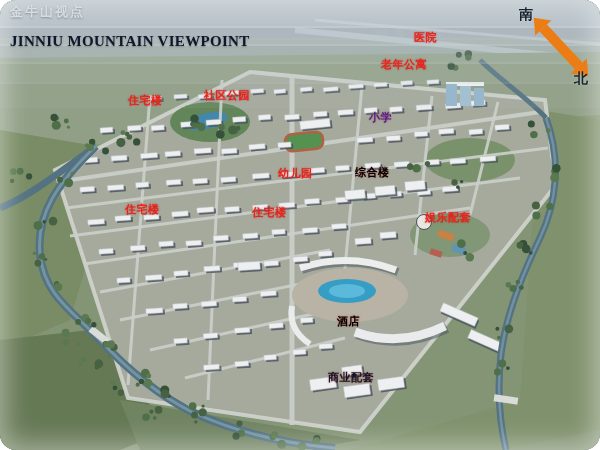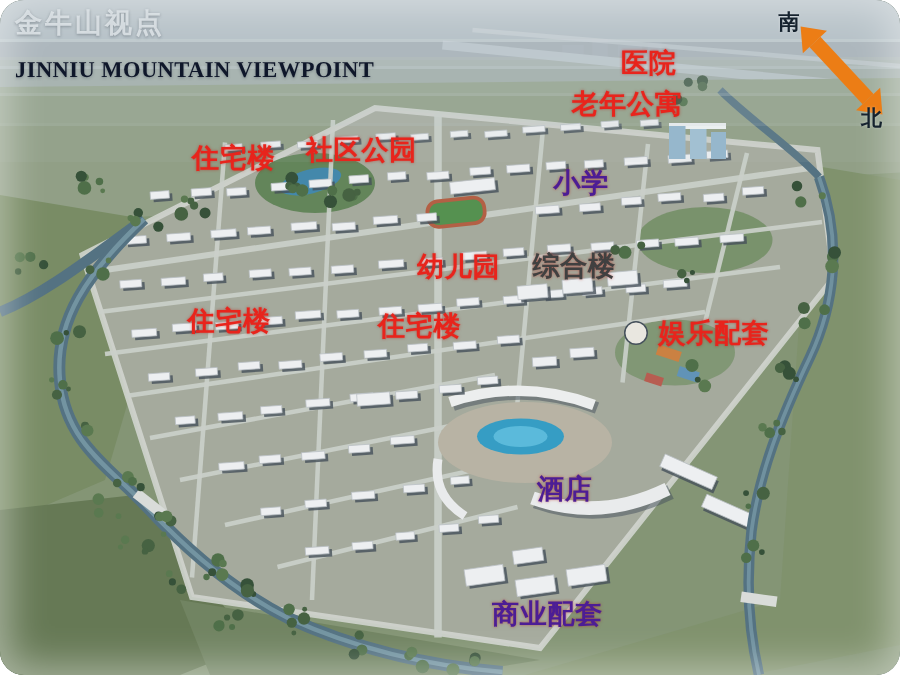--- a/index.html
+++ b/index.html
@@ -2,26 +2,26 @@
 <html><head>
 <meta charset="utf-8">
 <style>
   html,body{margin:0;padding:0;background:#ffffff;}
   body{display:flex;justify-content:center;align-items:flex-start;font-family:"Liberation Sans",sans-serif;}
   .stage{position:relative;width:600px;height:450px;overflow:hidden;border-radius:16px;background:#8d9a9e;}
   .stage::after{content:"";position:absolute;inset:0;border-radius:16px;pointer-events:none;
     box-shadow:inset 0 0 26px 5px rgba(255,255,255,0.45);}
   .scene{position:absolute;left:0;top:0;}
   .title{position:absolute;left:10px;top:3px;z-index:5;}
-  .t-cn{font-family:"DejaVu Sans",sans-serif;font-weight:bold;font-size:18px;letter-spacing:2px;
+  .t-cn{font-family:"DejaVu Sans",sans-serif;font-weight:bold;font-size:13px;letter-spacing:2px;
     color:rgba(224,230,234,0.85);text-shadow:0 1px 2px rgba(55,65,75,0.4);}
   .t-en{font-family:Liberation Serif, serif;font-weight:bold;font-size:15px;letter-spacing:0.3px;
     color:#0f172a;text-shadow:0 1px 2px rgba(55,65,75,0.4);margin-top:12px;}
   .label-layer{position:absolute;inset:0;z-index:4;}
-  .map-label{position:absolute;font-family:"DejaVu Sans",sans-serif;font-weight:bold;font-size:18px;
+  .map-label{position:absolute;font-family:"DejaVu Sans",sans-serif;font-weight:bold;font-size:11px;
     letter-spacing:0.5px;white-space:nowrap;text-shadow:0 0 2px rgba(185,22,12,0.55);padding-left:21px;}
   .compass{position:absolute;right:0;top:0;width:90px;height:95px;z-index:5;}
   .dir{position:absolute;font-family:"DejaVu Sans",sans-serif;font-weight:bold;font-size:14px;
     color:#15222e;text-shadow:0 0 2px rgba(255,255,255,0.35);}
   .south{left:9px;top:6px;}
   .north{left:64px;top:70px;}
 </style>
 </head>
 <body>
 
@@ -718,26 +718,26 @@
     <div class="t-en">JINNIU MOUNTAIN VIEWPOINT</div>
   </div>
 
   <div id="label-layer" class="label-layer">
       <span class="map-label" style="left: 393px; top: 30px; color: rgb(232, 36, 28);">医院</span>
       <span class="map-label" style="left: 183px; top: 88px; color: rgb(232, 36, 28);">社区公园</span>
       <span class="map-label" style="left: 360px; top: 57px; color: rgb(232, 36, 28);">老年公寓</span>
       <span class="map-label" style="left: 107px; top: 93px; color: rgb(232, 36, 28);">住宅楼</span>
       <span class="map-label" style="left: 348px; top: 110px; color: #4c1d95;">小学</span>
       <span class="map-label" style="left: 257px; top: 122px; color: rgb(232, 36, 28); margin-top: 44px;">幼儿园</span>
-      <span class="map-label" style="left: 334px; top: 165px; color: #404040;">综合楼</span>
+      <span class="map-label" style="left: 334px; top: 165px; color: #000000;">综合楼</span>
       <span class="map-label" style="left: 104px; top: 202px; color: rgb(232, 36, 28);">住宅楼</span>
       <span class="map-label" style="left: 231px; top: 205px; color: rgb(232, 36, 28);">住宅楼</span>
-      <span class="map-label" style="left: 418px; top: 210px; color: rgb(232, 36, 28);">娱乐配套</span>
-      <span class="map-label" style="left: 337px; top: 314px; color: #4c1d95;">酒店</span>
-      <span class="map-label" style="left: 307px; top: 397px; color: #4c1d95;">商业配套</span>
+      <span class="map-label" style="left: 404px; top: 210px; color: rgb(232, 36, 28);">娱乐配套</span>
+      <span class="map-label" style="left: 316px; top: 314px; color: #000000;">酒店</span>
+      <span class="map-label" style="left: 307px; top: 370px; color: #0f172a;">商业配套</span>
     </div>
 
   <div class="compass">
     <svg width="90" height="95" viewBox="0 0 90 95">
       <g id="arrow-g" transform="translate(51 47) rotate(47)">
         <polygon points="-40,0 -26,-11 -26,11" fill="#ec7d15"></polygon>
         <rect x="-26" y="-5" width="52" height="10" fill="#ec7d15"></rect>
         <polygon points="40,0 26,-11 26,11" fill="#ec7d15"></polygon>
       </g>
     </svg>

